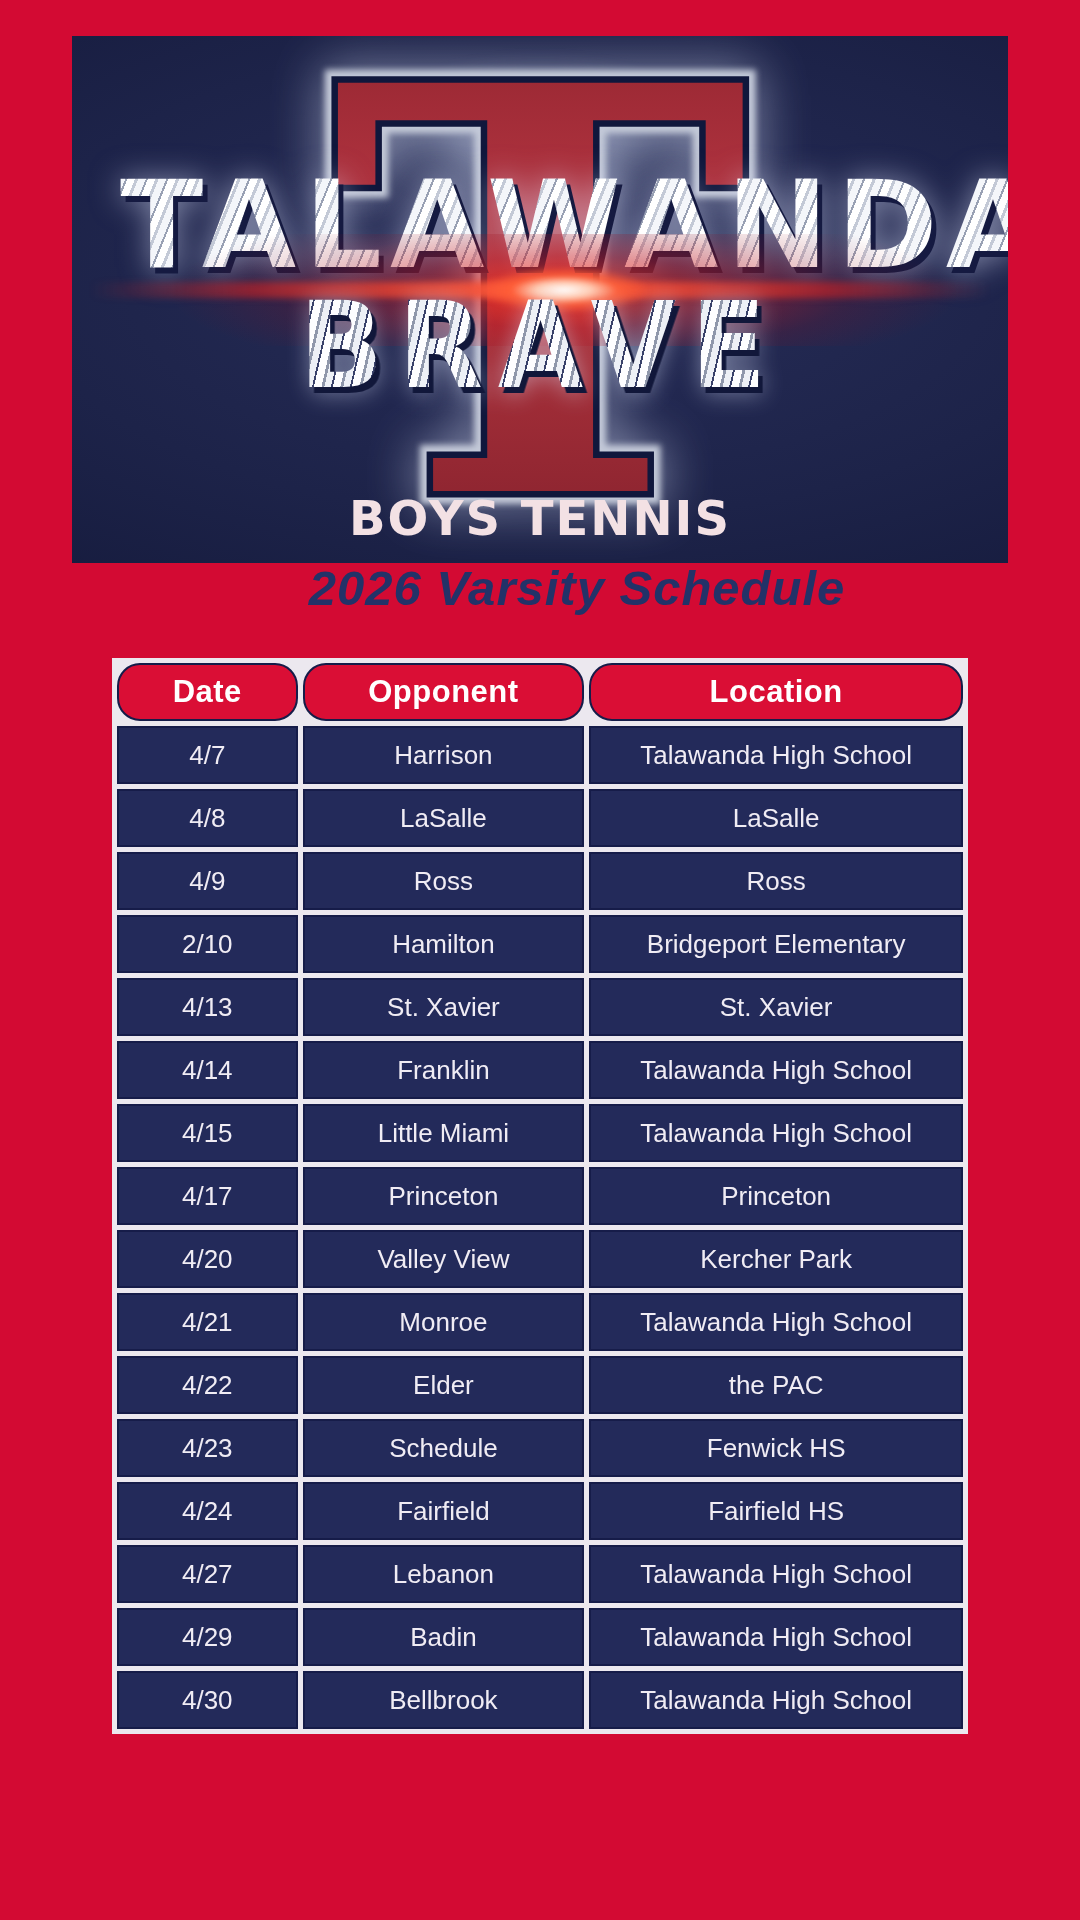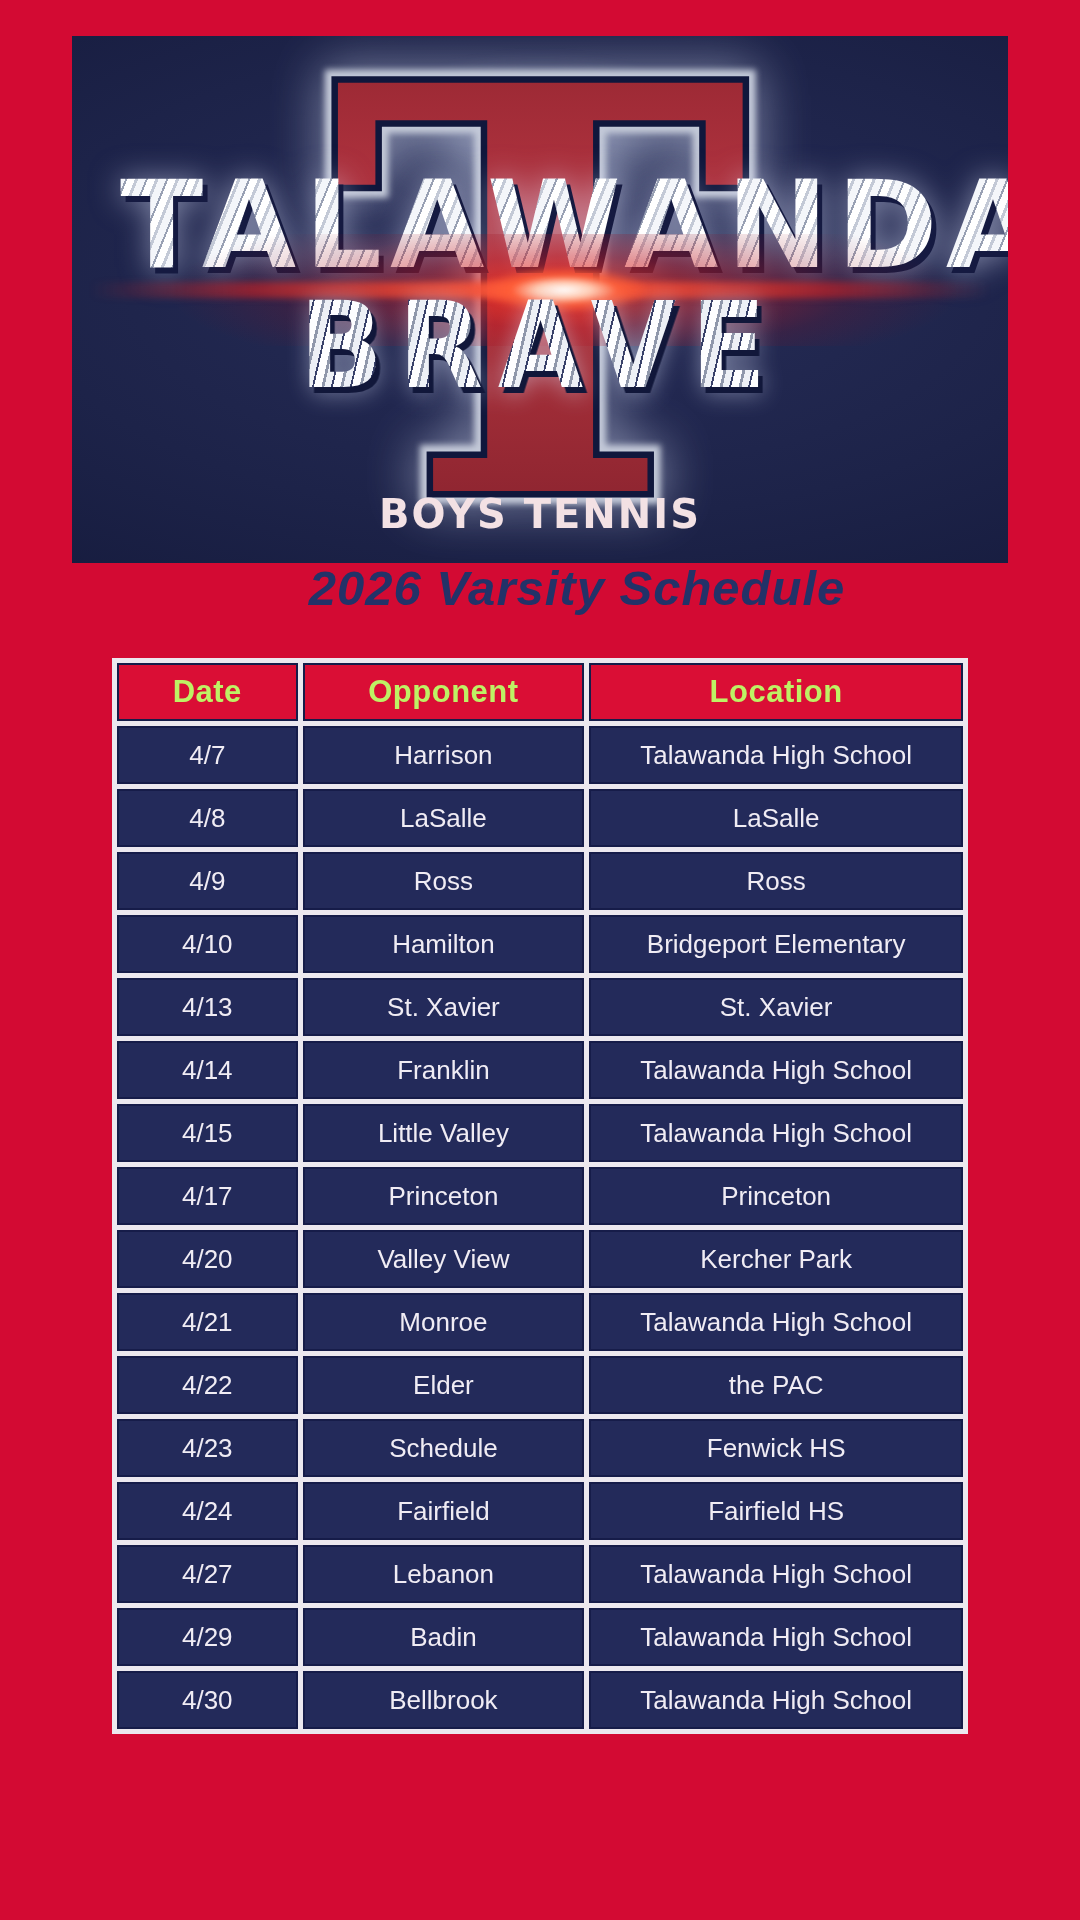--- a/index.html
+++ b/index.html
@@ -88,21 +88,21 @@
   .flare::after{
     content:""; position:absolute; left:52.7%; top:50%; width:230px; height:62px;
     transform:translate(-50%,-50%);
     background:radial-gradient(closest-side, #ffffff 0%, #ffcdb4 24%,
       rgba(255,95,55,.85) 46%, rgba(255,95,55,0) 75%);
     filter:blur(2px);
   }
   .sport{
     position:absolute; left:0; width:100%; top:456px; text-align:center;
     font-family:"DejaVu Sans", sans-serif; font-weight:bold;
-    font-size:40px; line-height:1.1; letter-spacing:2px;
+    font-size:48px; line-height:1.1; letter-spacing:2px;
     color:var(--title_cream); white-space:nowrap;
   }
 
   
   .season{
     position:absolute; left:1px; top:556px; width:100%; text-align:center;
     font-family:"Liberation Sans", sans-serif; font-weight:bold; font-style:italic;
     font-size:49px; line-height:64px; color:var(--subtitle_navy);
     letter-spacing:1px; white-space:nowrap;margin-left:36px;
   }
@@ -114,22 +114,22 @@
     background:var(--grid_white);
     table-layout:fixed;
   }
   col.c-date{width:21.6%;} col.c-opp{width:33.7%;} col.c-loc{width:44.7%;}
   .schedule th, .schedule td{
     height:58px; text-align:center; vertical-align:middle;
     border:2px solid var(--cell_border_navy);
     overflow:hidden; white-space:nowrap;
   }
   .schedule th{
-    background:var(--header_cell_red); color:#bef264;
-    font-size:31px; font-weight:bold; letter-spacing:.5px;
+    background:var(--header_cell_red); color:#ffffff;
+    font-size:31px; font-weight:bold; letter-spacing:.5px;border-radius:23px;
   }
   .schedule td{
     background:var(--row_navy); color:var(--cell_text);
     font-size:26px; font-weight:normal;
   }
 </style>
 </head>
 <body>
 
 <div class="logo-box">
@@ -168,37 +168,37 @@
         <td>4/8</td>
         <td>LaSalle</td>
         <td>LaSalle</td>
       </tr>
       <tr>
         <td>4/9</td>
         <td>Ross</td>
         <td>Ross</td>
       </tr>
       <tr>
-        <td>4/10</td>
+        <td>2/10</td>
         <td>Hamilton</td>
         <td>Bridgeport Elementary</td>
       </tr>
       <tr>
         <td>4/13</td>
         <td>St. Xavier</td>
         <td>St. Xavier</td>
       </tr>
       <tr>
         <td>4/14</td>
         <td>Franklin</td>
         <td>Talawanda High School</td>
       </tr>
       <tr>
         <td>4/15</td>
-        <td>Little Valley</td>
+        <td>Little Miami</td>
         <td>Talawanda High School</td>
       </tr>
       <tr>
         <td>4/17</td>
         <td>Princeton</td>
         <td>Princeton</td>
       </tr>
       <tr>
         <td>4/20</td>
         <td>Valley View</td>

